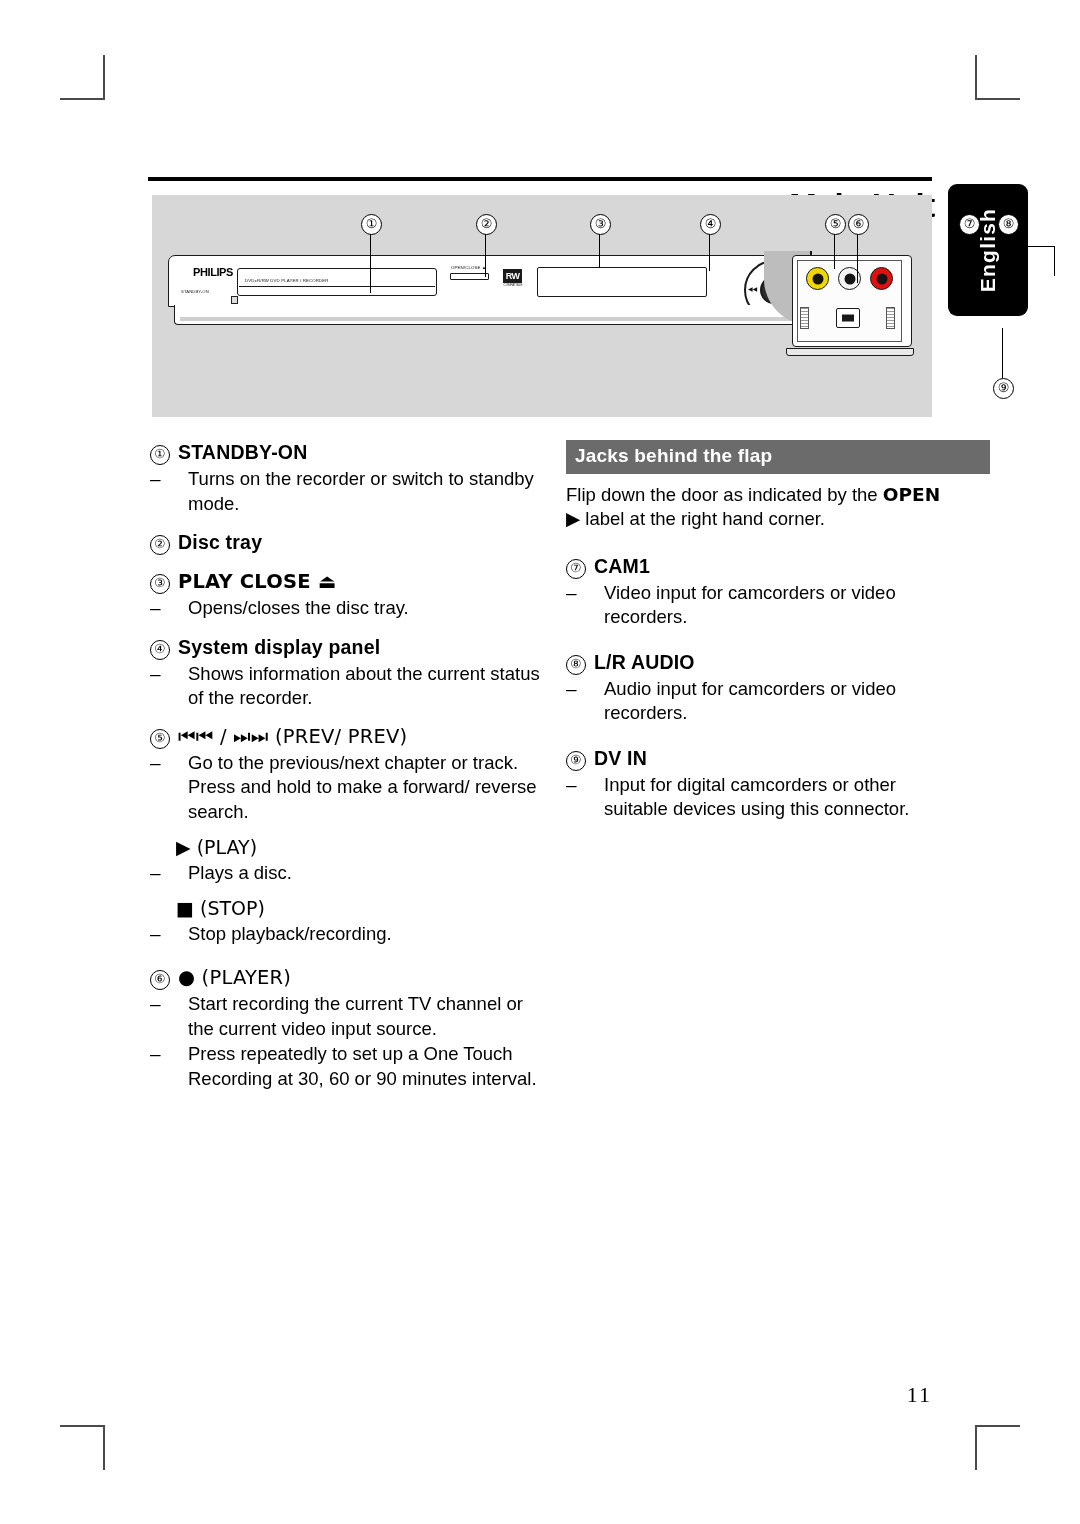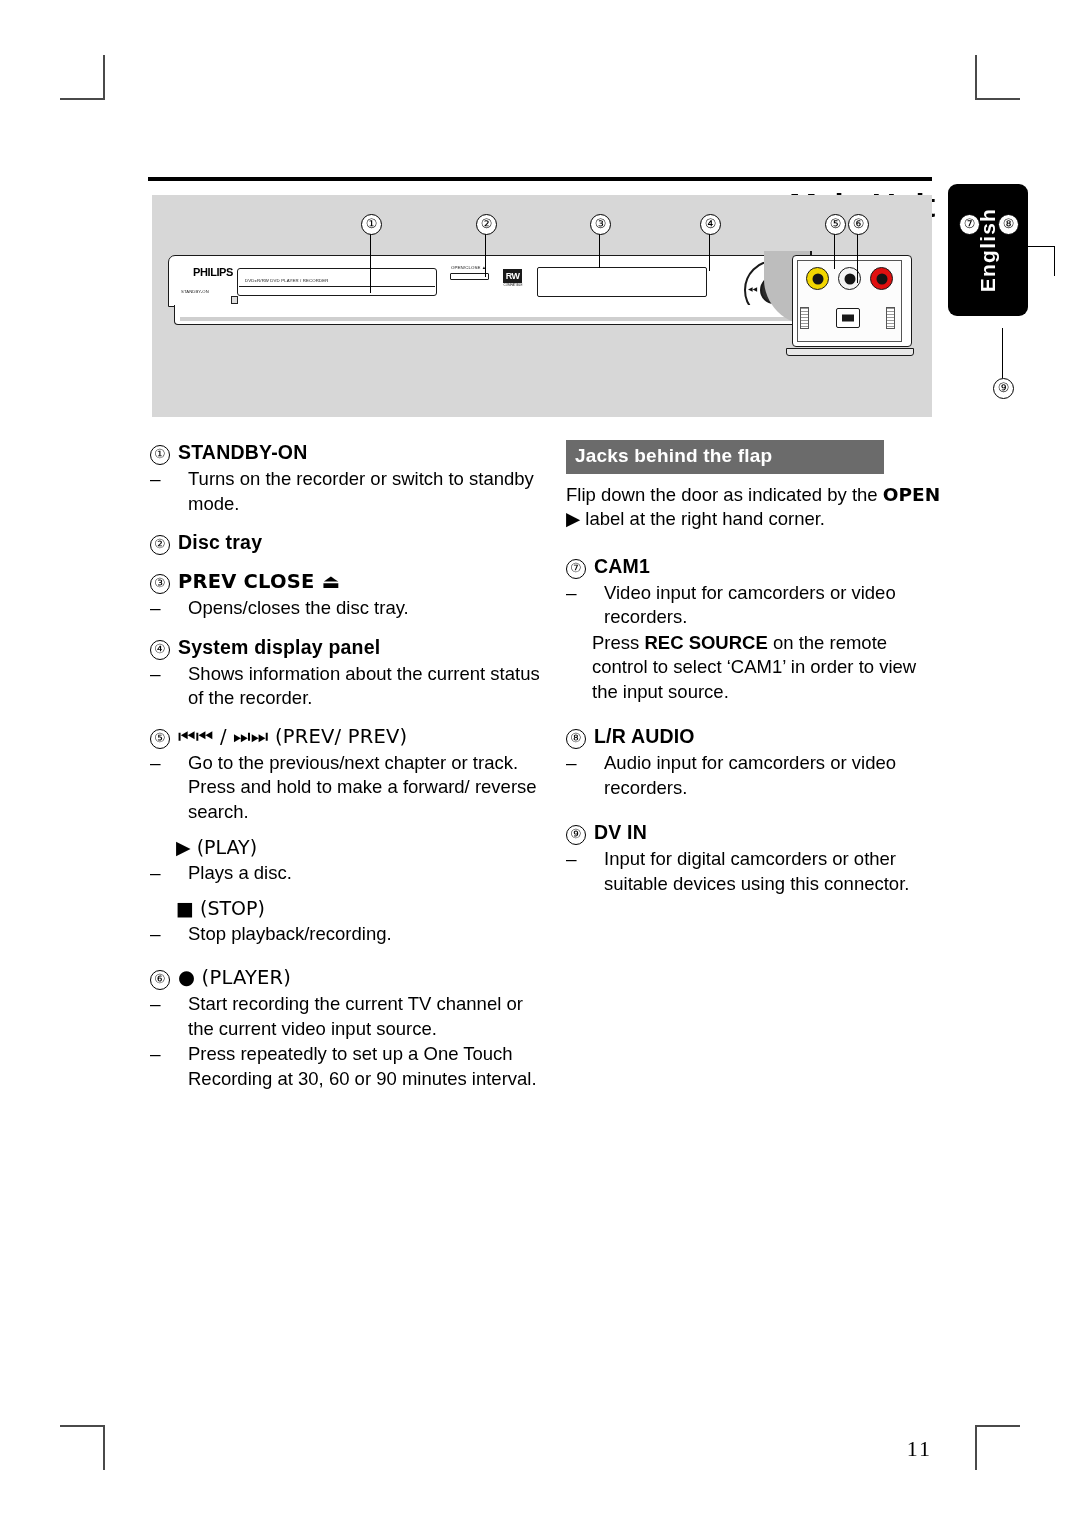--- a/index.html
+++ b/index.html
@@ -444,31 +444,31 @@
 
   .glyph { font-family: "DejaVu Sans", sans-serif; }
 
   .jacks-bar {
     background: #6b6b6b;
     color: #fff;
     font-weight: bold;
     font-size: 19px;
     padding: 4px 0 5px 9px;
     letter-spacing: 0.2px;
-    width: 318px;
+    width: 424px;
     box-sizing: border-box;
     margin-bottom: 9px;
   }
 
   .indent-text { padding-left: 26px; }
 
   .page-num {
     position: absolute;
     right: 148px;
-    top: 1436px;
+    top: 1382px;
     font-size: 22px;
     font-family: "Liberation Serif", serif;
     letter-spacing: 2px;
   }
 
   b { font-weight: bold; }
 </style>
 </head>
 <body>
 
@@ -602,21 +602,21 @@
   <div class="sec">
     <div class="sec-head">
       <span class="num-circ">②</span>
       <span class="htext">Disc tray</span>
     </div>
   </div>
 
   <div class="sec">
     <div class="sec-head">
       <span class="num-circ">③</span>
-      <span class="htext glyph">PREV CLOSE ⏏</span>
+      <span class="htext glyph">PLAY CLOSE ⏏</span>
     </div>
     <div class="bullet">
       <span class="dash">–</span>
       <span class="btext">Opens/closes the disc tray.</span>
     </div>
   </div>
 
   <div class="sec">
     <div class="sec-head">
       <span class="num-circ">④</span>
@@ -678,21 +678,20 @@
 
   <div class="sec" style="margin-top:22px;">
     <div class="sec-head">
       <span class="num-circ">⑦</span>
       <span class="htext">CAM1</span>
     </div>
     <div class="bullet">
       <span class="dash">–</span>
       <span class="btext">Video input for camcorders or video recorders.</span>
     </div>
-    <div class="indent-text"><span>Press </span><b>REC SOURCE</b><span> on the remote control to select ‘CAM1’ in order to view the input source.</span></div>
   </div>
 
   <div class="sec" style="margin-top:20px;">
     <div class="sec-head">
       <span class="num-circ">⑧</span>
       <span class="htext">L/R AUDIO</span>
     </div>
     <div class="bullet">
       <span class="dash">–</span>
       <span class="btext">Audio input for camcorders or video recorders.</span>

